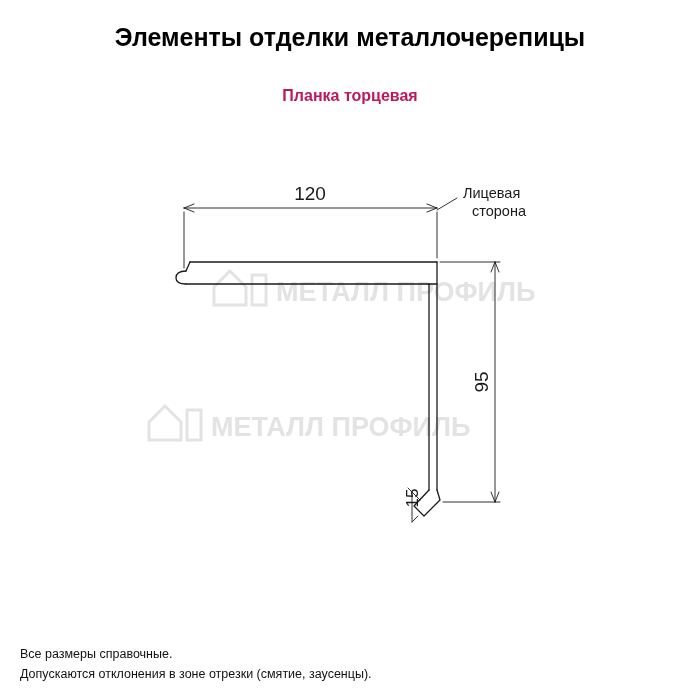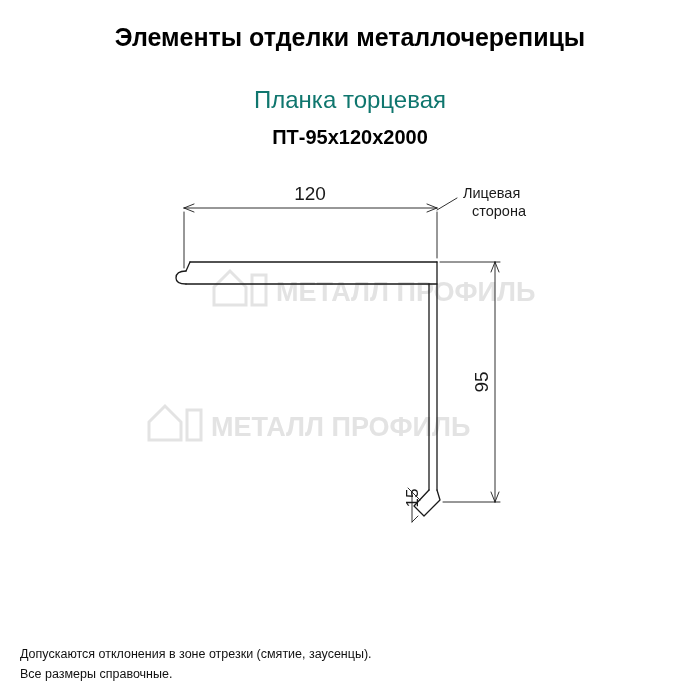--- a/index.html
+++ b/index.html
@@ -30,23 +30,23 @@
   }
   .main-title {
     font-size: 25px;
     font-weight: bold;
     letter-spacing: 0px;
     color: #000;
     margin: 0;
     line-height: 1.2;
   }
   .sub-title {
-    font-size: 24px;
-    font-weight: normal;
-    color: #0f766e;
+    font-size: 16px;
+    font-weight: bold;
+    color: #be185d;
     margin: 0;
     padding-top: 34px;
     line-height: 1.2;
   }
   .code-title {
     font-size: 20px;
     font-weight: bold;
     color: #000;
     margin: 0;
     padding-top: 10px;
@@ -83,21 +83,20 @@
   text { font-family: "Liberation Sans", sans-serif; }
 </style>
 </head>
 <body>
 
 <div class="page">
 
   <div class="title-block">
     <h1 class="main-title">Элементы отделки металлочерепицы</h1>
     <h2 class="sub-title">Планка торцевая</h2>
-    <h3 class="code-title">ПТ-95x120x2000</h3>
   </div>
 
   <div class="watermark">
     <svg width="700" height="430" viewBox="0 0 700 430" xmlns="http://www.w3.org/2000/svg">
       <g fill="#e3e3e3" stroke="none">
 
         <g transform="translate(210,115)">
           <path d="M0,22 L16,6 L32,22 L32,40 L0,40 Z" fill="none" stroke="#e3e3e3" stroke-width="3"></path>
           <rect x="38" y="10" width="14" height="30" fill="none" stroke="#e3e3e3" stroke-width="3"></rect>
           <text x="62" y="36" font-size="27" font-weight="bold" fill="#e3e3e3">МЕТАЛЛ ПРОФИЛЬ</text>
@@ -155,17 +154,17 @@
       <text x="488" y="232" font-size="19" fill="#1a1a1a" text-anchor="middle" transform="rotate(-90 488 232)">95</text>
 
       <text x="418" y="348" font-size="17" fill="#1a1a1a" text-anchor="middle" transform="rotate(-90 418 348)">15</text>
 
       <text x="463" y="48" font-size="14.5" fill="#1a1a1a" text-anchor="start">Лицевая</text>
       <text x="472" y="66" font-size="14.5" fill="#1a1a1a" text-anchor="start">сторона</text>
     </svg>
   </div>
 
   <div class="footer">
+    <div>Все размеры справочные.</div>
     <div>Допускаются отклонения в зоне отрезки (смятие, заусенцы).</div>
-    <div>Все размеры справочные.</div>
   </div>
 
 </div>
 
 </body></html>

